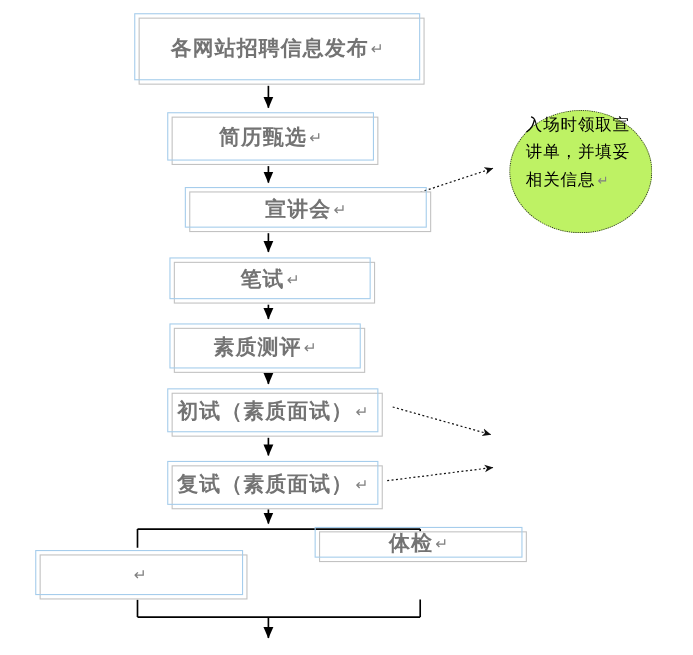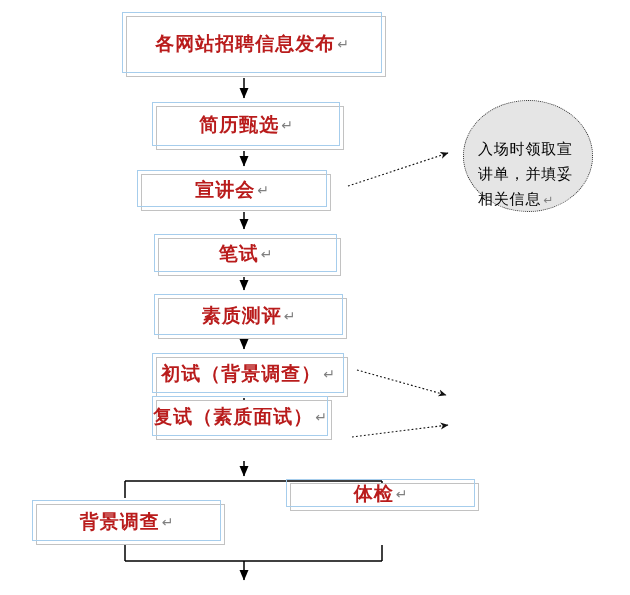--- a/index.html
+++ b/index.html
@@ -8,25 +8,25 @@
     font-family:"Liberation Sans","DejaVu Sans",sans-serif;
   }
   
   .node{position:absolute;}
   .node .ghost{position:absolute;left:4px;top:4px;width:100%;height:100%;
     border:1px solid #c2c2c2;background:#ffffff;box-sizing:border-box;}
   .node .face{position:absolute;left:0;top:0;width:100%;height:100%;
     border:1px solid #a6cdec;box-sizing:border-box;}
   .node .label{position:absolute;left:0;top:0;width:100%;height:100%;
     display:flex;align-items:center;justify-content:center;padding-top:1px;}
-  .node .txt{font-size:19px;font-weight:bold;color:#b91c1c;letter-spacing:1px;white-space:nowrap;}
+  .node .txt{font-size:19px;font-weight:bold;color:#737373;letter-spacing:1px;white-space:nowrap;}
   .ret{font-size:14px;font-weight:normal;color:#808080;margin-left:2px;line-height:1;}
   
   .callout{position:absolute;border:1.6px dotted #333333;border-radius:50%;
-    box-sizing:border-box;display:flex;align-items:flex-end;justify-content:center;background:#e5e5e5;}
+    box-sizing:border-box;display:flex;align-items:flex-start;justify-content:center;background:#bef264;}
   .callout .ctext{font-size:15px;line-height:25px;letter-spacing:0.8px;color:#000;}
   .callout .txt{white-space:pre-line;}
   .callout .ret{font-size:12px;}
   #c1 .ctext{width:100px;}
   #c2 .ctext{width:114px;letter-spacing:0.5px;}
   svg.wires{position:absolute;left:0;top:0;pointer-events:none;}
 </style>
 </head>
 <body>
 
@@ -77,70 +77,69 @@
 
   <div class="node" style="left:152px;top:102px;width:188px;height:44px">
     <div class="ghost"></div>
     <div class="face"></div>
     <div class="label">
         <span class="txt">简历甄选</span>
         <span class="ret">↵</span>
       </div>
   </div>
 
-  <div class="node" style="left:137px;top:170px;width:190px;height:37px">
+  <div class="node" style="left:168px;top:170px;width:220px;height:37px">
     <div class="ghost"></div>
     <div class="face"></div>
     <div class="label">
         <span class="txt">宣讲会</span>
         <span class="ret">↵</span>
       </div>
   </div>
 
   <div class="node" style="left:154px;top:234px;width:183px;height:38px">
     <div class="ghost"></div>
     <div class="face"></div>
     <div class="label">
         <span class="txt">笔试</span>
         <span class="ret">↵</span>
       </div>
   </div>
 
-  <div class="node" style="left:154px;top:294px;width:189px;height:41px">
+  <div class="node" style="left:154px;top:294px;width:174px;height:41px">
     <div class="ghost"></div>
     <div class="face"></div>
     <div class="label">
         <span class="txt">素质测评</span>
         <span class="ret">↵</span>
       </div>
   </div>
 
   <div class="node" style="left:152px;top:353px;width:192px;height:40px">
     <div class="ghost"></div>
     <div class="face"></div>
     <div class="label">
-        <span class="txt">初试（背景调查）</span>
+        <span class="txt">初试（素质面试）</span>
         <span class="ret">↵</span>
       </div>
   </div>
 
-  <div class="node" style="left:152px;top:396px;width:176px;height:40px">
+  <div class="node" style="left:152px;top:419px;width:192px;height:40px">
     <div class="ghost"></div>
     <div class="face"></div>
     <div class="label">
         <span class="txt">复试（素质面试）</span>
         <span class="ret">↵</span>
       </div>
   </div>
 
   <div class="node" style="left:32px;top:500px;width:189px;height:41px">
     <div class="ghost"></div>
     <div class="face"></div>
     <div class="label">
-        <span class="txt">背景调查</span>
         <span class="ret">↵</span>
       </div>
   </div>
 
   <div class="node" style="left:286px;top:479px;width:189px;height:28px">
     <div class="ghost"></div>
     <div class="face"></div>
     <div class="label">
         <span class="txt">体检</span>
         <span class="ret">↵</span>

